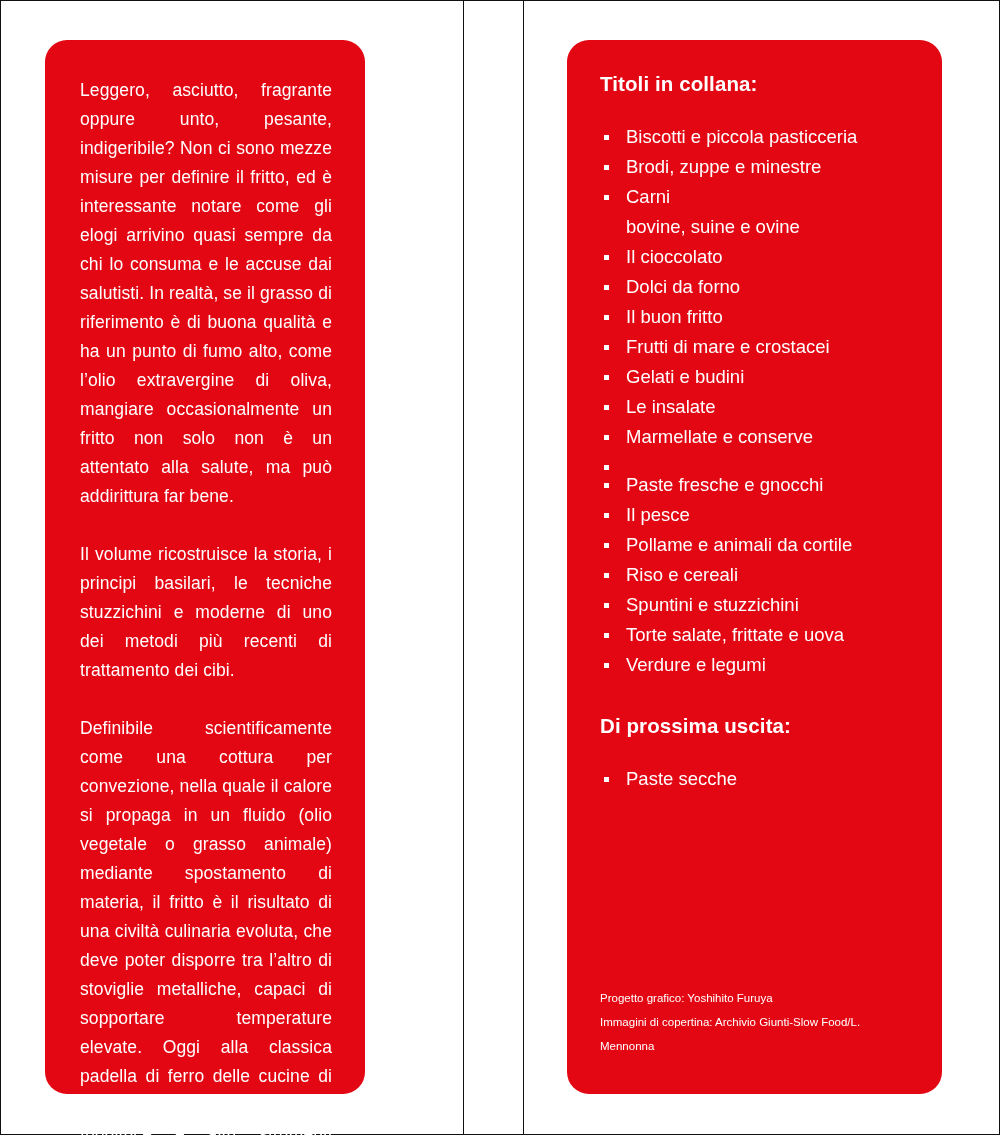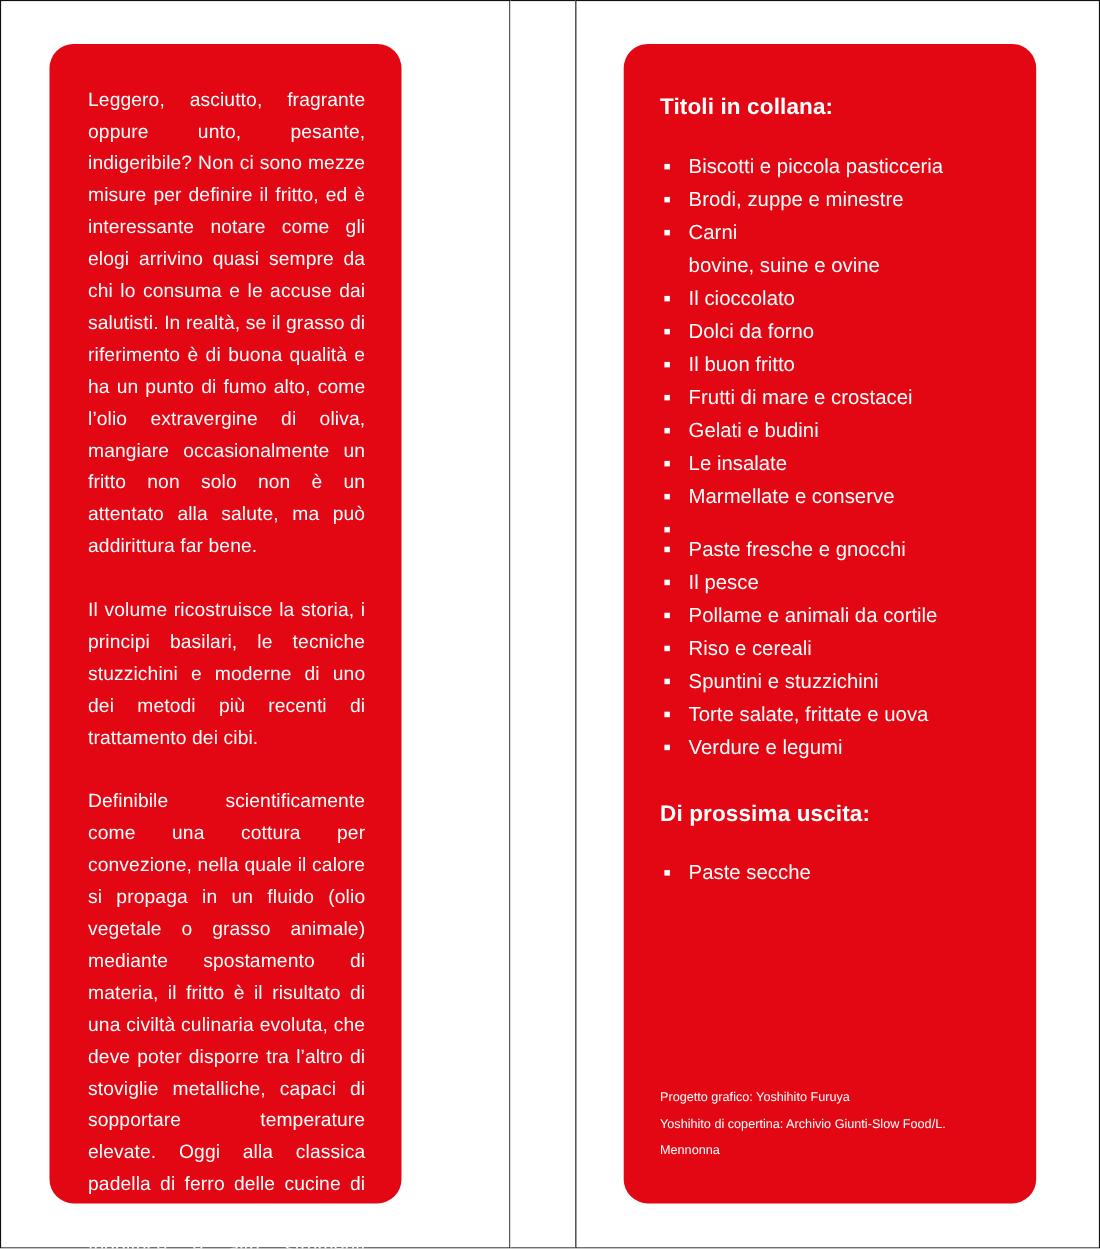--- a/index.html
+++ b/index.html
@@ -55,21 +55,21 @@
     text-align: justify;
     margin: 0 0 29px 0;
     letter-spacing: 0.1px;
   }
   .para:last-child { margin-bottom: 0; }
 
   
   .heading {
     font-size: 20.5px;
     font-weight: bold;
-    margin: 14px 0 26px 0;
+    margin: 0 0 26px 0;
     letter-spacing: 0.1px;
   }
   .heading-upcoming {
     margin-top: 34px;
     margin-bottom: 26px;
   }
   .title-list {
     list-style: none;
     margin: 0;
     padding: 0;
@@ -219,19 +219,19 @@
           <li class="title-item">
             <span class="bullet"></span>
             <span class="title-text"><span>Paste secche</span></span>
           </li>
         </ul>
 
       <div class="credits">
 
           <div class="credit-line">Progetto grafico: Yoshihito Furuya</div>
 
-          <div class="credit-line">Yoshihito di copertina: Archivio Giunti-Slow Food/L. Mennonna</div>
+          <div class="credit-line">Immagini di copertina: Archivio Giunti-Slow Food/L. Mennonna</div>
         </div>
 
     </div>
   </div>
 
 </div>
 
 </body></html>

